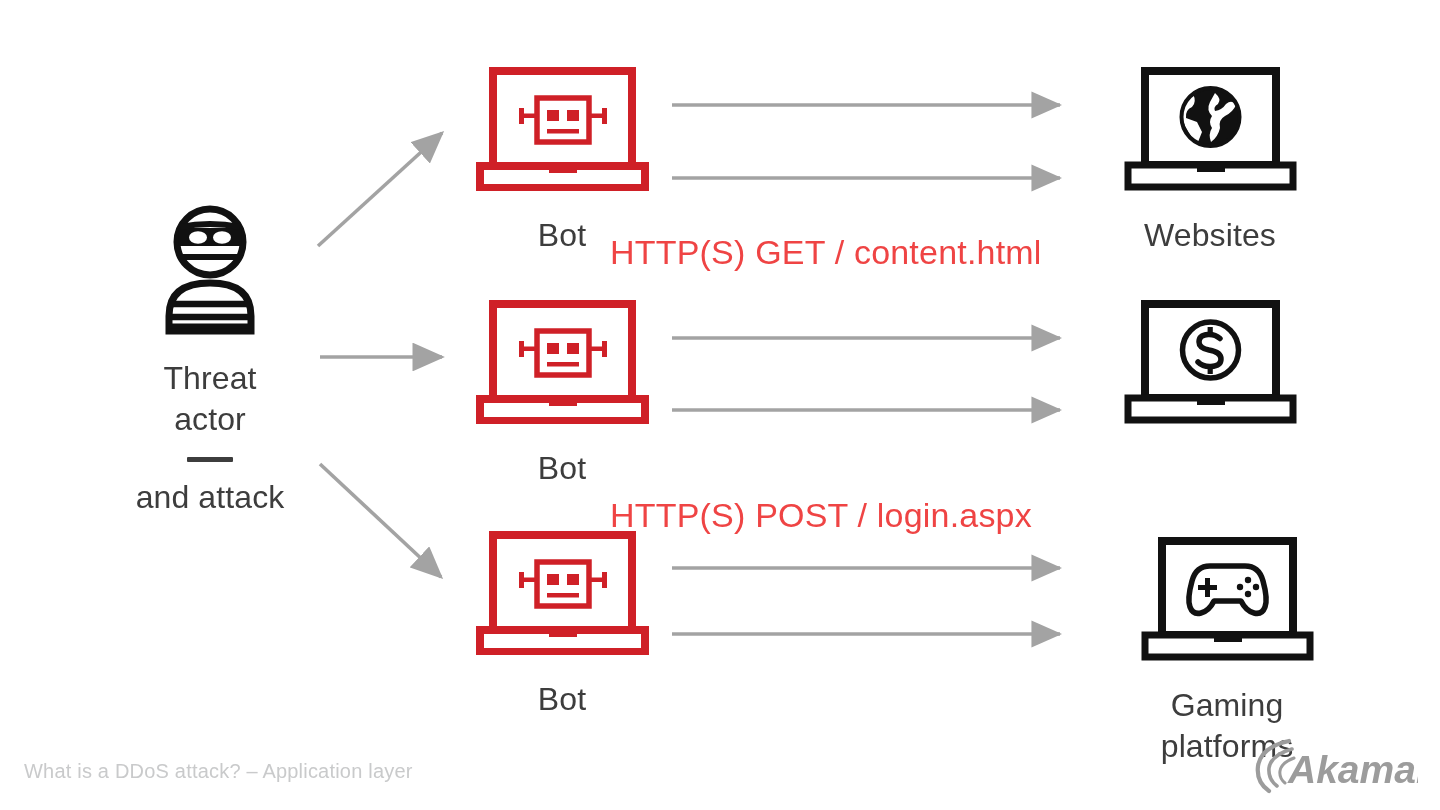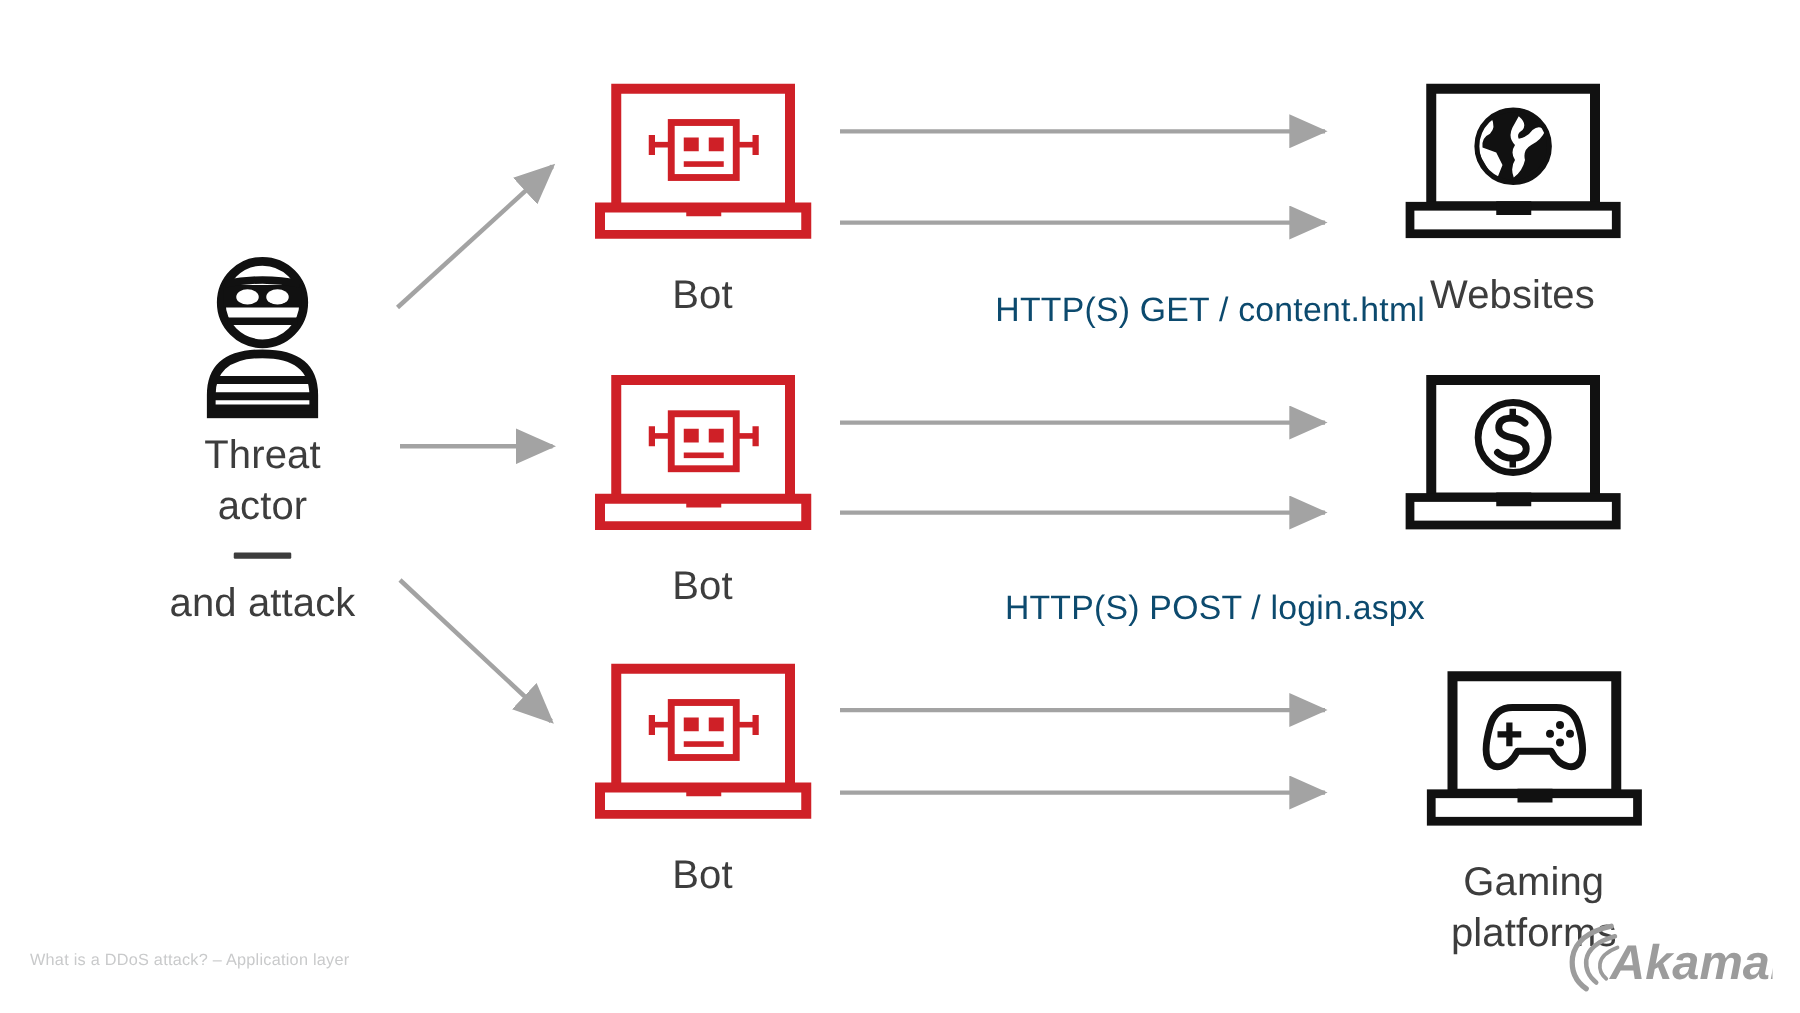--- a/index.html
+++ b/index.html
@@ -27,21 +27,21 @@
   #threat-actor-group { left: 130px; top: 205px; width: 160px; }
   #threat-actor-icon { display:block; margin: 0 auto; }
 
   .node-label {
     font-size: 32px;
     color: #3d3d3d;
     text-align: center;
     line-height: 1.28;
     letter-spacing: 0.1px;
   }
-  #threat-actor-label { margin-top: 8px; }
+  #threat-actor-label { margin-top: 23px; }
   .divider-rule {
     width: 46px;
     height: 5px;
     background: #3d3d3d;
     margin: 17px auto 15px auto;
     border-radius: 1px;
   }
 
   
   .device-col { width: 200px; }
@@ -51,33 +51,33 @@
   #bot-col-1 { left: 462px; top: 58px; }
   #bot-col-2 { left: 462px; top: 291px; }
   #bot-col-3 { left: 462px; top: 522px; }
 
   #target-col-1 { left: 1110px; top: 58px; }
   #target-col-2 { left: 1110px; top: 291px; }
   #target-col-3 { left: 1110px; top: 528px; margin-left: 17px; }
 
   
   .protocol-label {
-    font-size: 27px;
-    color: #0c4a6e;
-    text-align: right;
+    font-size: 34px;
+    color: #ef4444;
+    text-align: left;
     white-space: nowrap;
     letter-spacing: 0.2px;
   }
   #protocol-get { left: 610px; top: 233px; width: 530px; }
-  #protocol-post { left: 610px; top: 471px; width: 530px; }
+  #protocol-post { left: 610px; top: 496px; width: 530px; }
 
   
   #caption {
     left: 24px; top: 760px;
-    font-size: 13px;
+    font-size: 20px;
     color: #c9cacb;
     letter-spacing: 0.2px;
     white-space: nowrap;
   }
   #akamai-logo { right: 22px; top: 735px; }
 
   
   #arrow-layer { left:0; top:0; width:1440px; height:810px; pointer-events:none; }
 </style>
 </head>

